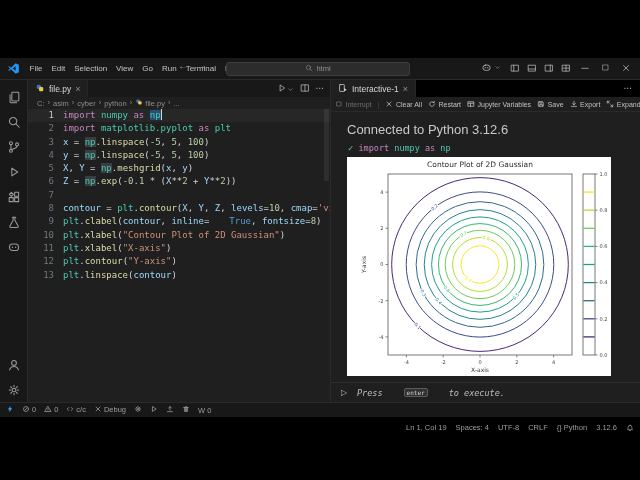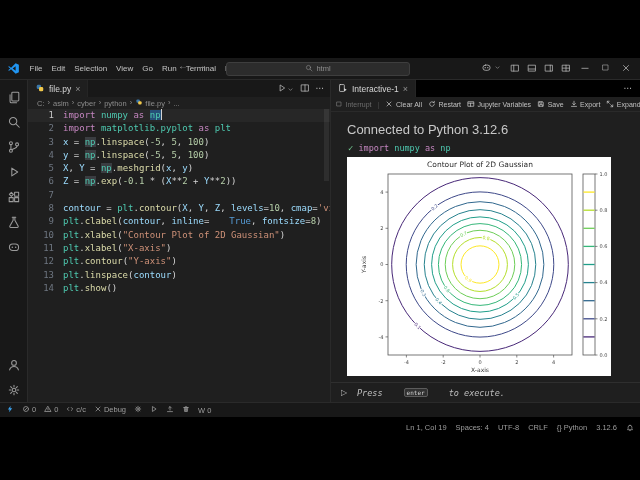--- a/index.html
+++ b/index.html
@@ -268,21 +268,20 @@
             <div class="cl"><span class="ln">4</span><span class="lc"><span class="t-v">y</span><span class="t-o"> = </span><span class="t-m sel2">np</span><span class="t-o">.</span><span class="t-f">linspace</span><span class="t-o">(</span><span class="t-n">-5</span><span class="t-o">, </span><span class="t-n">5</span><span class="t-o">, </span><span class="t-n">100</span><span class="t-o">)</span></span></div>
             <div class="cl"><span class="ln">5</span><span class="lc"><span class="t-v">X</span><span class="t-o">, </span><span class="t-v">Y</span><span class="t-o"> = </span><span class="t-m sel2">np</span><span class="t-o">.</span><span class="t-f">meshgrid</span><span class="t-o">(</span><span class="t-v">x</span><span class="t-o">, </span><span class="t-v">y</span><span class="t-o">)</span></span></div>
             <div class="cl"><span class="ln">6</span><span class="lc"><span class="t-v">Z</span><span class="t-o"> = </span><span class="t-m sel2">np</span><span class="t-o">.</span><span class="t-f">exp</span><span class="t-o">(</span><span class="t-n">-0.1</span><span class="t-o"> * (</span><span class="t-v">X</span><span class="t-o">**</span><span class="t-n">2</span><span class="t-o"> + </span><span class="t-v">Y</span><span class="t-o">**</span><span class="t-n">2</span><span class="t-o">))</span></span></div>
             <div class="cl"><span class="ln">7</span></div>
             <div class="cl"><span class="ln">8</span><span class="lc"><span class="t-v">contour</span><span class="t-o"> = </span><span class="t-m">plt</span><span class="t-o">.</span><span class="t-f">contour</span><span class="t-o">(</span><span class="t-v">X</span><span class="t-o">, </span><span class="t-v">Y</span><span class="t-o">, </span><span class="t-v">Z</span><span class="t-o">, </span><span class="t-a">levels</span><span class="t-o">=</span><span class="t-n">10</span><span class="t-o">, </span><span class="t-a">cmap</span><span class="t-o">=</span><span class="t-s">'viridis'</span></span></div>
             <div class="cl"><span class="ln">9</span><span class="lc"><span class="t-m">plt</span><span class="t-o">.</span><span class="t-f">clabel</span><span class="t-o">(</span><span class="t-v">contour</span><span class="t-o">, </span><span class="t-a">inline</span><span class="t-o">=</span><span class="t-c">True</span><span class="t-o">, </span><span class="t-a">fontsize</span><span class="t-o">=</span><span class="t-n">8</span><span class="t-o">)</span></span></div>
             <div class="cl"><span class="ln">10</span><span class="lc"><span class="t-m">plt</span><span class="t-o">.</span><span class="t-f">xlabel</span><span class="t-o">(</span><span class="t-s">"Contour Plot of 2D Gaussian"</span><span class="t-o">)</span></span></div>
             <div class="cl"><span class="ln">11</span><span class="lc"><span class="t-m">plt</span><span class="t-o">.</span><span class="t-f">xlabel</span><span class="t-o">(</span><span class="t-s">"X-axis"</span><span class="t-o">)</span></span></div>
             <div class="cl"><span class="ln">12</span><span class="lc"><span class="t-m">plt</span><span class="t-o">.</span><span class="t-f">contour</span><span class="t-o">(</span><span class="t-s">"Y-axis"</span><span class="t-o">)</span></span></div>
             <div class="cl"><span class="ln">13</span><span class="lc"><span class="t-m">plt</span><span class="t-o">.</span><span class="t-f">linspace</span><span class="t-o">(</span><span class="t-v">contour</span><span class="t-o">)</span></span></div>
-            <div class="cl"><span class="ln">14</span><span class="lc"><span class="t-m">plt</span><span class="t-o">.</span><span class="t-f">show</span><span class="t-o">()</span></span></div>
           </div>
         <div id="code-scrollbar"></div>
       </div>
     </div>
 
     <div id="panel-divider"></div>
 
     <div id="interactive">
       <div id="itab-row" class="tabbar">
         <span class="tab">

